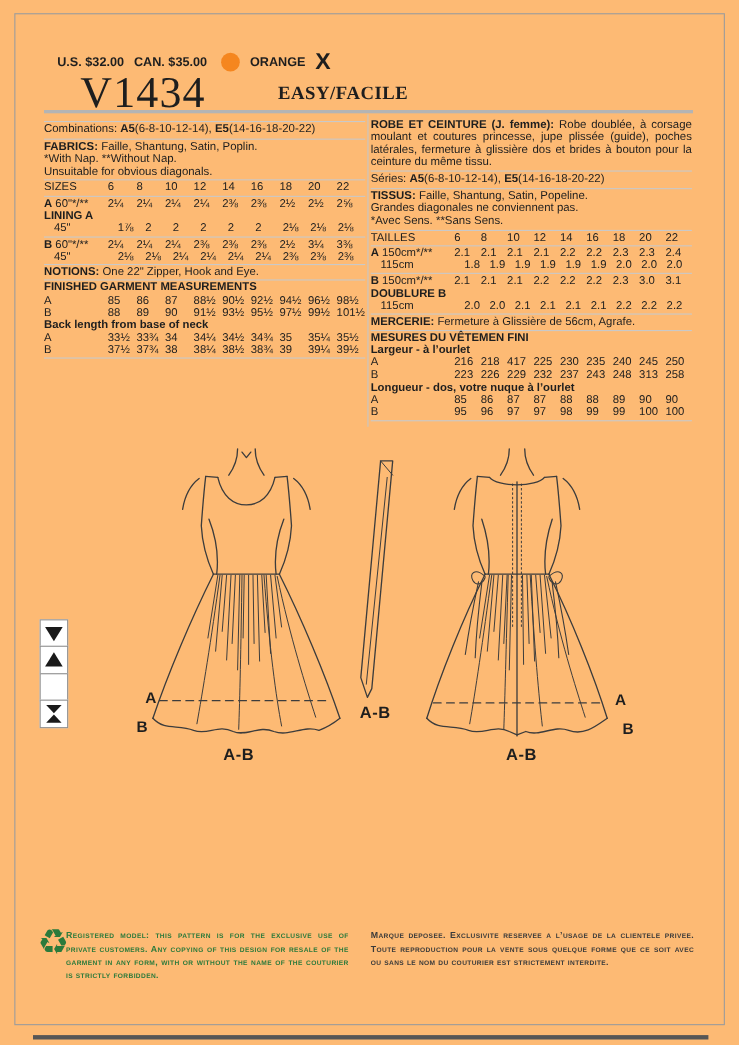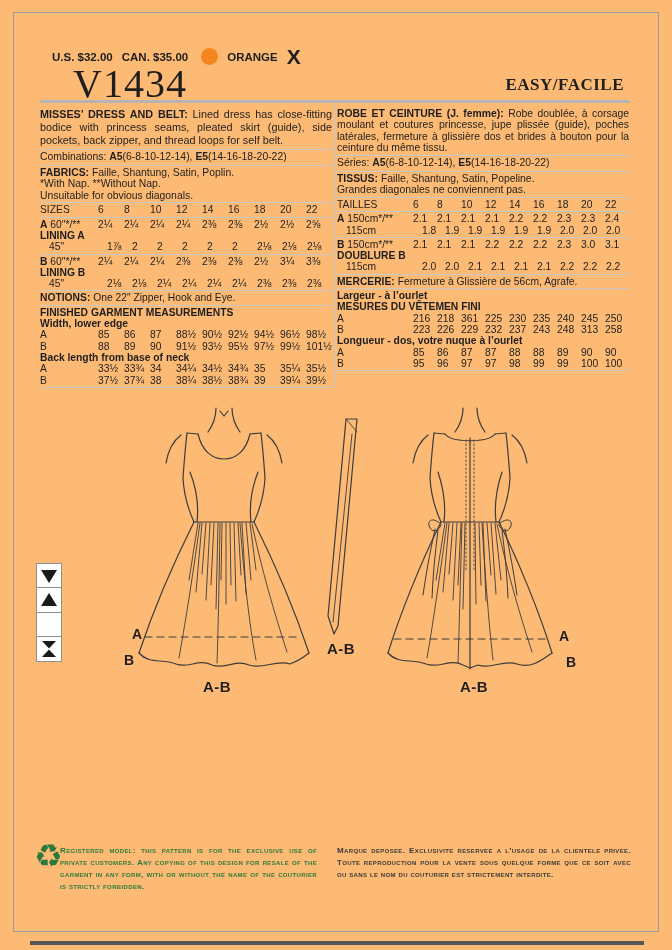--- a/index.html
+++ b/index.html
@@ -9,21 +9,21 @@
   #envelope-border{left:13px;top:12px;width:644px;height:918px;border:1.5px solid #9c9c9c;}
   #bottom-bar{left:30px;top:941px;width:614px;height:4px;background:#565656;}
 
   
   #price-line{left:52px;top:48px;display:flex;align-items:center;gap:9px;
               font-weight:bold;font-size:11.5px;}
   #orange-dot{width:17px;height:17px;border-radius:50%;margin-left:4px;}
   #color-code{font-size:21px;font-weight:bold;line-height:17px;}
   #pattern-number{left:47px;top:60px;font-family:Liberation Serif, serif;
                   font-size:40px;letter-spacing:1px;margin-left:26px;}
-  #difficulty{left:0;top:75px;width:624px;text-align:right;
+  #difficulty{left:0;top:75px;width:624px;text-align:center;
               font-family:"Liberation Serif",serif;font-weight:bold;font-size:17px;letter-spacing:.5px;}
   #header-rule{left:40px;top:100px;width:590px;height:3px;background:#b4b4b4;}
   #column-divider{left:334px;top:104px;width:1px;height:284px;background:#c6c6c6;}
 
   
   .col{top:108px;width:292px;}
   #col-en{left:40px;}
   #col-fr{left:337px;}
   .para{font-size:10.8px;line-height:13px;text-align:justify;margin:0 0 2px 0;}
   #col-fr .para{font-size:10.4px;line-height:11.3px;}
@@ -73,21 +73,20 @@
     <span id="orange-dot" style="background-color: rgb(245, 134, 31);"></span>
     <span>ORANGE</span>
     <span id="color-code">X</span>
   </div>
   <div id="pattern-number" class="abs">V1434</div>
   <div id="difficulty" class="abs">EASY/FACILE</div>
   <div id="header-rule" class="abs"></div>
   <div id="column-divider" class="abs"></div>
 
   <div id="col-en" class="abs col">
-    <p class="para"><b>MISSES’ DRESS AND BELT:</b><span> Lined dress has close-fitting bodice with princess seams, pleated skirt (guide), side pockets, back zipper, and thread loops for self belt.</span></p>
     <div class="hrule"></div>
     <div class="smallline seg"><span>Combinations: </span><b>A5</b><span>(6-8-10-12-14), </span><b>E5</b><span>(14-16-18-20-22)</span></div>
     <div class="hrule"></div>
     <div class="smallline seg"><b>FABRICS:</b><span> Faille, Shantung, Satin, Poplin.</span></div>
     <div class="smallline">*With Nap. **Without Nap.</div>
     <div class="smallline">Unsuitable for obvious diagonals.</div>
     <div>
         <div class="trule"></div>
         <div class="trow">
           <span class="tlabel"><b></b><span>SIZES</span></span>
@@ -133,38 +132,36 @@
           <span class="tcell">2¼</span>
           <span class="tcell">2¼</span>
           <span class="tcell">2¼</span>
           <span class="tcell">2⅜</span>
           <span class="tcell">2⅜</span>
           <span class="tcell">2⅜</span>
           <span class="tcell">2½</span>
           <span class="tcell">3¼</span>
           <span class="tcell">3⅜</span>
         </div>
-        <div class="trow tsub">LINING B</div>
         <div class="trow">
           <span class="tlabel indent"><b></b><span>45"</span></span>
           <span class="tcell">2⅛</span>
           <span class="tcell">2⅛</span>
           <span class="tcell">2¼</span>
           <span class="tcell">2¼</span>
           <span class="tcell">2¼</span>
           <span class="tcell">2¼</span>
           <span class="tcell">2⅜</span>
           <span class="tcell">2⅜</span>
           <span class="tcell">2⅜</span>
         </div>
         <div class="trule"></div>
         <div class="trow tline"><b>NOTIONS:</b><span> One 22" Zipper, Hook and Eye.</span></div>
         <div class="trule"></div>
         <div class="trow tsub">FINISHED GARMENT MEASUREMENTS</div>
-        <div class="trow tsub">Width, lower edge</div>
         <div class="trow">
           <span class="tlabel"><b></b><span>A</span></span>
           <span class="tcell">85</span>
           <span class="tcell">86</span>
           <span class="tcell">87</span>
           <span class="tcell">88½</span>
           <span class="tcell">90½</span>
           <span class="tcell">92½</span>
           <span class="tcell">94½</span>
           <span class="tcell">96½</span>
@@ -211,20 +208,21 @@
       </div>
   </div>
 
   <div id="col-fr" class="abs col">
     <p class="para"><b>ROBE ET CEINTURE (J. femme):</b><span> Robe doublée, à corsage moulant et coutures princesse, jupe plissée (guide), poches latérales, fermeture à glissière dos et brides à bouton pour la ceinture du même tissu.</span></p>
     <div class="hrule"></div>
     <div class="smallline seg"><span>Séries: </span><b>A5</b><span>(6-8-10-12-14), </span><b>E5</b><span>(14-16-18-20-22)</span></div>
     <div class="hrule"></div>
     <div class="smallline seg"><b>TISSUS:</b><span> Faille, Shantung, Satin, Popeline.</span></div>
     <div class="smallline">Grandes diagonales ne conviennent pas.</div>
+    <div class="smallline">*Avec Sens. **Sans Sens.</div>
     <div>
         <div class="trule"></div>
         <div class="trow">
           <span class="tlabel"><b></b><span>TAILLES</span></span>
           <span class="tcell">6</span>
           <span class="tcell">8</span>
           <span class="tcell">10</span>
           <span class="tcell">12</span>
           <span class="tcell">14</span>
           <span class="tcell">16</span>
@@ -279,27 +277,27 @@
           <span class="tcell">2.1</span>
           <span class="tcell">2.1</span>
           <span class="tcell">2.1</span>
           <span class="tcell">2.2</span>
           <span class="tcell">2.2</span>
           <span class="tcell">2.2</span>
         </div>
         <div class="trule"></div>
         <div class="trow tline"><b>MERCERIE:</b><span> Fermeture à Glissière de 56cm, Agrafe.</span></div>
         <div class="trule"></div>
+        <div class="trow tsub">MESURES DU VÊTEMEN FINI</div>
         <div class="trow tsub">Largeur - à l’ourlet</div>
-        <div class="trow tsub">MESURES DU VÊTEMEN FINI</div>
         <div class="trow">
           <span class="tlabel"><b></b><span>A</span></span>
           <span class="tcell">216</span>
           <span class="tcell">218</span>
-          <span class="tcell">361</span>
+          <span class="tcell">417</span>
           <span class="tcell">225</span>
           <span class="tcell">230</span>
           <span class="tcell">235</span>
           <span class="tcell">240</span>
           <span class="tcell">245</span>
           <span class="tcell">250</span>
         </div>
         <div class="trow">
           <span class="tlabel"><b></b><span>B</span></span>
           <span class="tcell">223</span>

